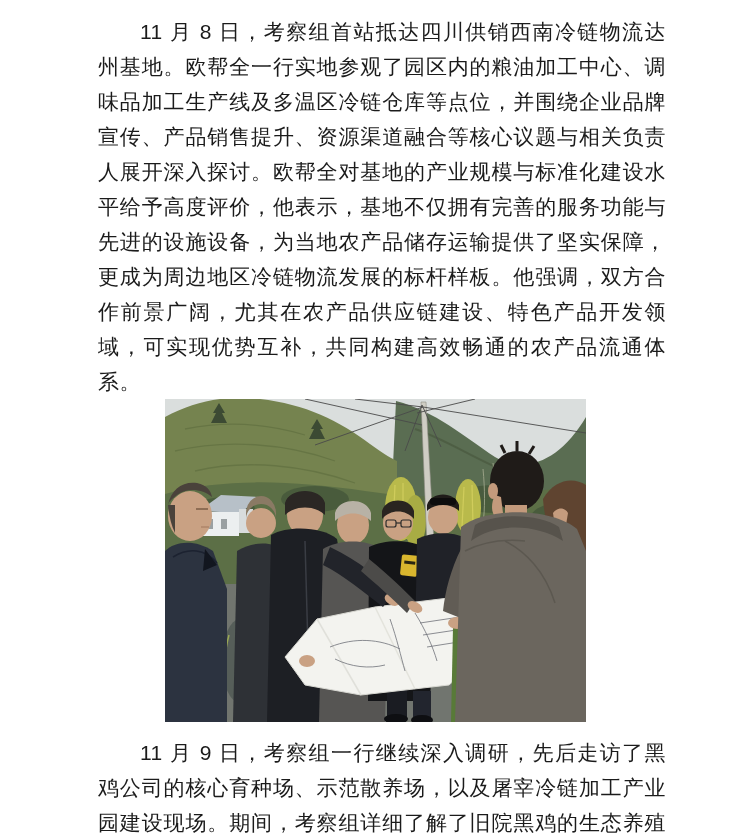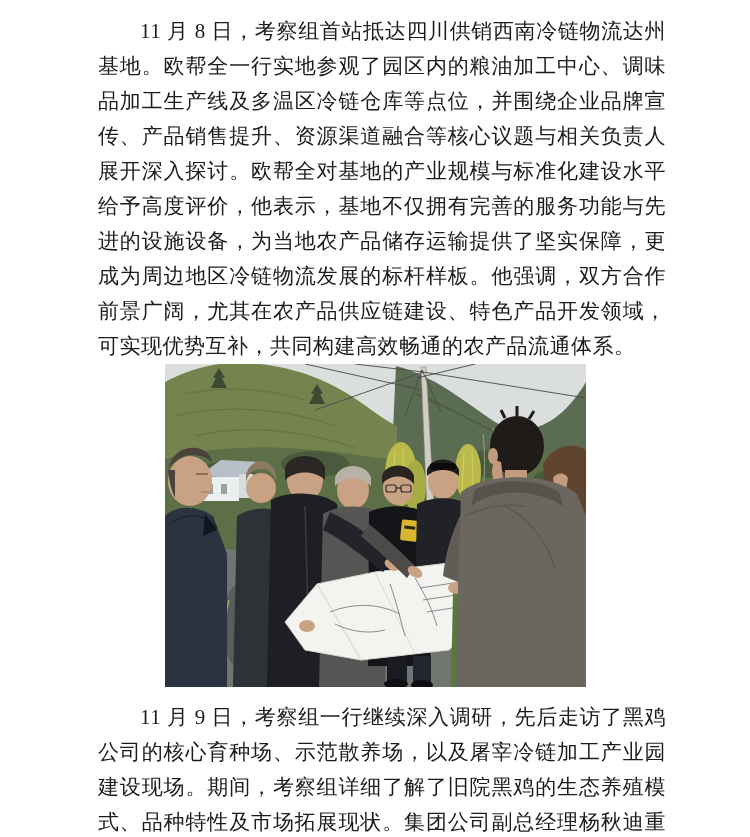--- a/index.html
+++ b/index.html
@@ -7,21 +7,21 @@
     width:750px;height:837px;overflow:hidden;background:#ffffff;
     font-family:"Liberation Serif","DejaVu Serif",serif;
   }
   .page{
     box-sizing:border-box;width:750px;height:837px;
     padding:14px 84px 0 98px;background:#ffffff;
   }
   p.para{
     margin:0;font-size:21px;line-height:35px;letter-spacing:0.5px;
     color:#1b1b1b;text-align:justify;text-indent:42px;
-    font-family:Liberation Serif, serif;
+    font-family:Liberation Sans, sans-serif;
   }
   .photo-wrap{
     width:421px;height:323px;margin:0 0 13px 67px;overflow:hidden;
     background:#cfd4d2;
   }
   .photo-wrap svg{display:block;}
 </style>
 </head>
 <body>
 

